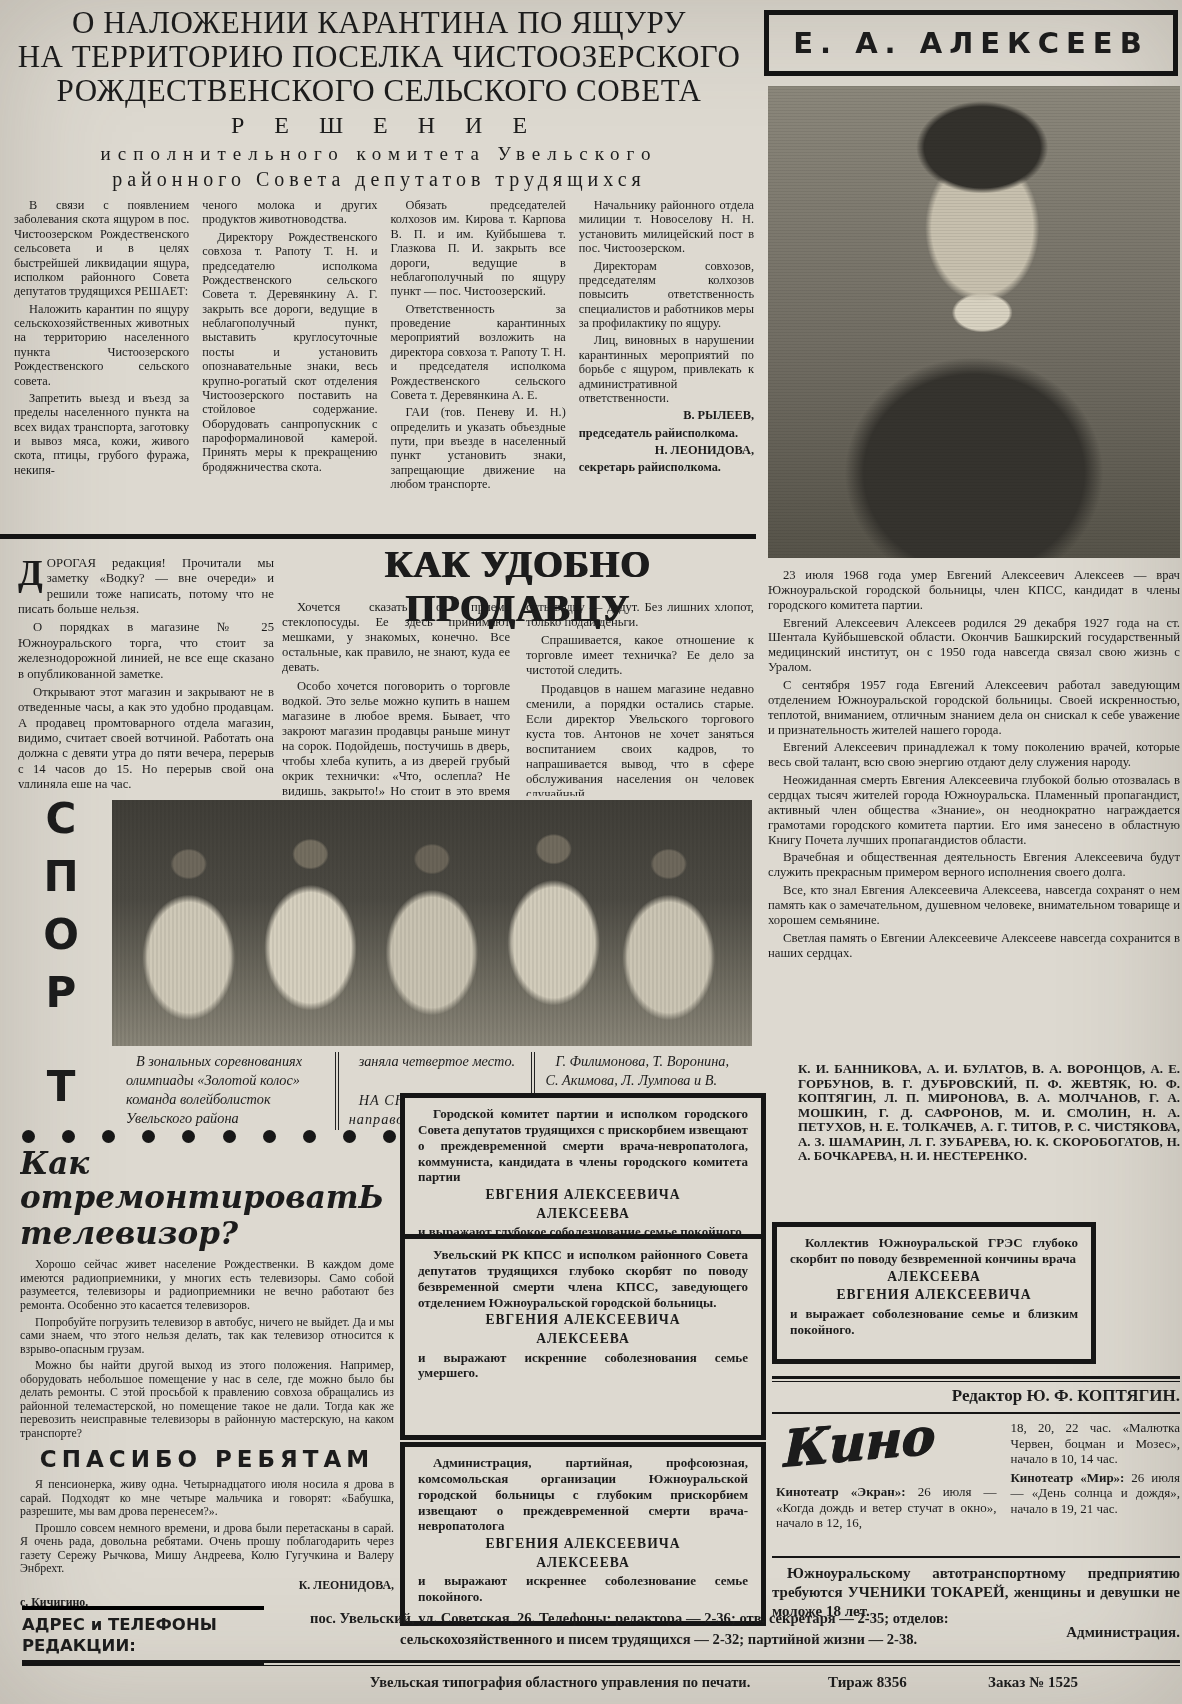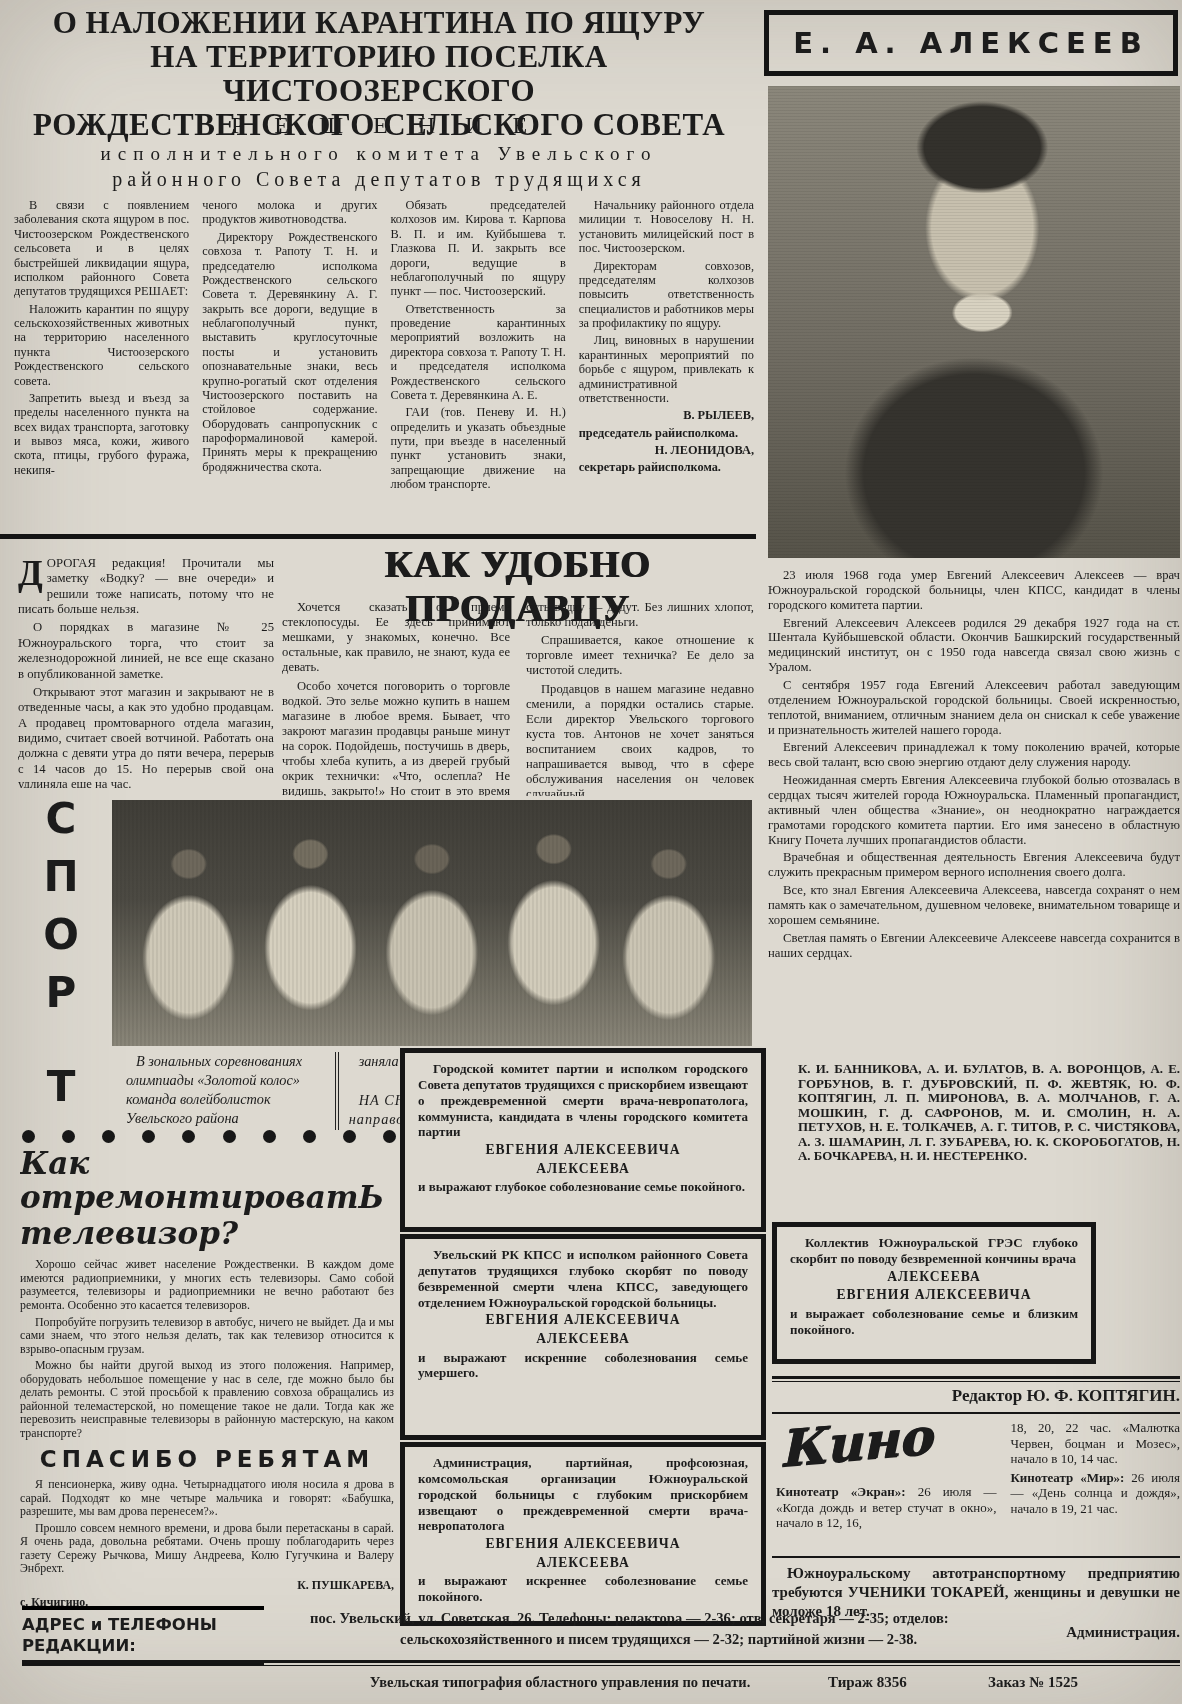--- a/index.html
+++ b/index.html
@@ -6,21 +6,21 @@
   #page{position:relative;width:1182px;height:1704px;margin:0 auto;background:#ddd9d0;
         color:#1c1c1c;font-family:"Liberation Serif",serif;overflow:hidden;
         box-shadow:inset 0 0 120px rgba(90,85,70,.25);}
   .abs{position:absolute;}
   p{margin:0 0 3px 0;text-indent:15px;}
   .noind{text-indent:0;}
   .b{font-weight:bold;}
   .rt{text-align:right;}
 
   
-  .dec-headline{left:16px;top:6px;width:726px;text-align:center;font-weight:bold;
+  .dec-headline{left:16px;top:6px;width:726px;text-align:center;font-weight:normal;
     font-size:31px;line-height:1.1;letter-spacing:.5px;font-family:"Liberation Serif",serif;}
   .dec-reshenie{left:16px;top:112px;width:726px;text-align:center;font-size:24px;
     letter-spacing:30px;margin-left:15px;}
   .dec-sub1{left:16px;top:143px;width:726px;text-align:center;font-size:19px;letter-spacing:7px;}
   .dec-sub2{left:16px;top:168px;width:726px;text-align:center;font-size:20px;letter-spacing:5px;}
   .dec-cols{left:14px;top:198px;width:740px;height:322px;display:flex;gap:13px;overflow:hidden;}
   .dec-cols .col{flex:1;font-size:12.3px;line-height:1.17;text-align:justify;}
   .sig-name{font-weight:bold;text-align:right;text-indent:0;}
   .sig-role{font-weight:bold;text-indent:0;}
 
@@ -230,26 +230,26 @@
       <p>Можно бы найти другой выход из этого положения. Например, оборудовать небольшое помещение у нас в селе, где можно было бы делать ремонты. С этой просьбой к правлению совхоза обращались из районной телемастерской, но помещение такое не дали. Тогда как же перевозить неисправные телевизоры в районную мастерскую, на каком транспорте?</p>
 
     </div>
   </div>
 
   <div class="abs thanks">
     <p class="thanks-title">СПАСИБО РЕБЯТАМ</p>
     <div class="txt">
       <p>Я пенсионерка, живу одна. Четырнадцатого июля носила я дрова в сарай. Подходят ко мне четыре мальчика и говорят: «Бабушка, разрешите, мы вам дрова перенесем?».</p>
       <p>Прошло совсем немного времени, и дрова были перетасканы в сарай. Я очень рада, довольна ребятами. Очень прошу поблагодарить через газету Сережу Рычкова, Мишу Андреева, Колю Гугучкина и Валеру Энбрехт.</p>
-      <p class="b rt noind">К. ПУШКАРЕВА,</p>
+      <p class="b rt noind">К. ЛЕОНИДОВА,</p>
       <p class="b noind">с. Кичигино.</p>
     </div>
   </div>
 
-  <div class="abs cbox" style="left:400px;top:1048px;width:330px;height:158px">
+  <div class="abs cbox" style="left:400px;top:1093px;width:330px;height:158px">
     <p>Городской комитет партии и исполком городского Совета депутатов трудящихся с прискорбием извещают о преждевременной смерти врача-невропатолога, коммуниста, кандидата в члены городского комитета партии</p>
     <p class="name">ЕВГЕНИЯ АЛЕКСЕЕВИЧА</p>
     <p class="name">АЛЕКСЕЕВА</p>
     <p class="noind">и выражают глубокое соболезнование семье покойного.</p>
   </div>
 
   <div class="abs cbox" style="left:400px;top:1234px;width:330px;height:180px">
     <p>Увельский РК КПСС и исполком районного Совета депутатов трудящихся глубоко скорбят по поводу безвременной смерти члена КПСС, заведующего отделением Южноуральской городской больницы.</p>
     <p class="name">ЕВГЕНИЯ АЛЕКСЕЕВИЧА</p>
     <p class="name">АЛЕКСЕЕВА</p>

